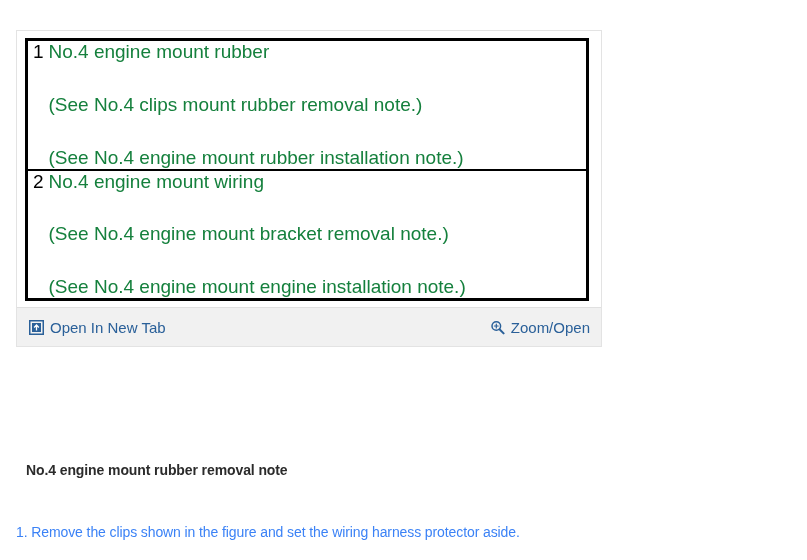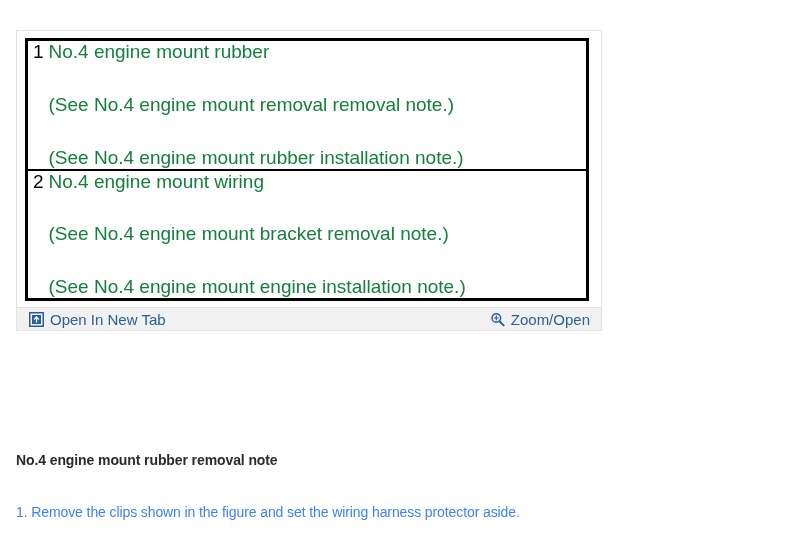--- a/index.html
+++ b/index.html
@@ -70,21 +70,21 @@
     margin-bottom: 31px;
   }
   .desc-line:last-child {
     margin-bottom: 0;
   }
 
   
   #figure-actions {
     background: #f1f1f1;
     border-top: 1px solid #e0e0e0;
-    height: 23px;
+    height: 39px;
     display: flex;
     align-items: center;
     justify-content: space-between;
     padding: 0 11px 0 12px;
     box-sizing: border-box;
   }
   .action-link {
     display: inline-flex;
     align-items: center;
     gap: 6px;
@@ -109,21 +109,21 @@
     position: absolute;
     left: 16px;
     top: 452px;
     width: 760px;
   }
   #note-heading {
     font-size: 14px;
     font-weight: bold;
     color: #2b2b2b;
     letter-spacing: -0.1px;
-    margin: 0;
+    margin: 10px;
   }
   #note-step {
     font-size: 14px;
     color: #3b82f6;
     margin: 0;
     padding-top: 36px;
     letter-spacing: -0.1px;
   }
 </style>
 </head>
@@ -131,21 +131,21 @@
 
 <div id="figure-widget">
 
   <div id="figure-body">
     <table class="parts-table">
       <tbody>
         <tr>
           <td class="num-cell">1</td>
           <td class="desc-cell">
             <span class="desc-line">No.4 engine mount rubber</span>
-            <span class="desc-line">(See No.4 engine mount removal removal note.)</span>
+            <span class="desc-line">(See No.4 clips mount rubber removal note.)</span>
             <span class="desc-line">(See No.4 engine mount rubber installation note.)</span>
           </td>
         </tr>
         <tr class="row-divider">
           <td class="num-cell">2</td>
           <td class="desc-cell">
             <span class="desc-line">No.4 engine mount wiring</span>
             <span class="desc-line">(See No.4 engine mount bracket removal note.)</span>
             <span class="desc-line">(See No.4 engine mount engine installation note.)</span>
           </td>

